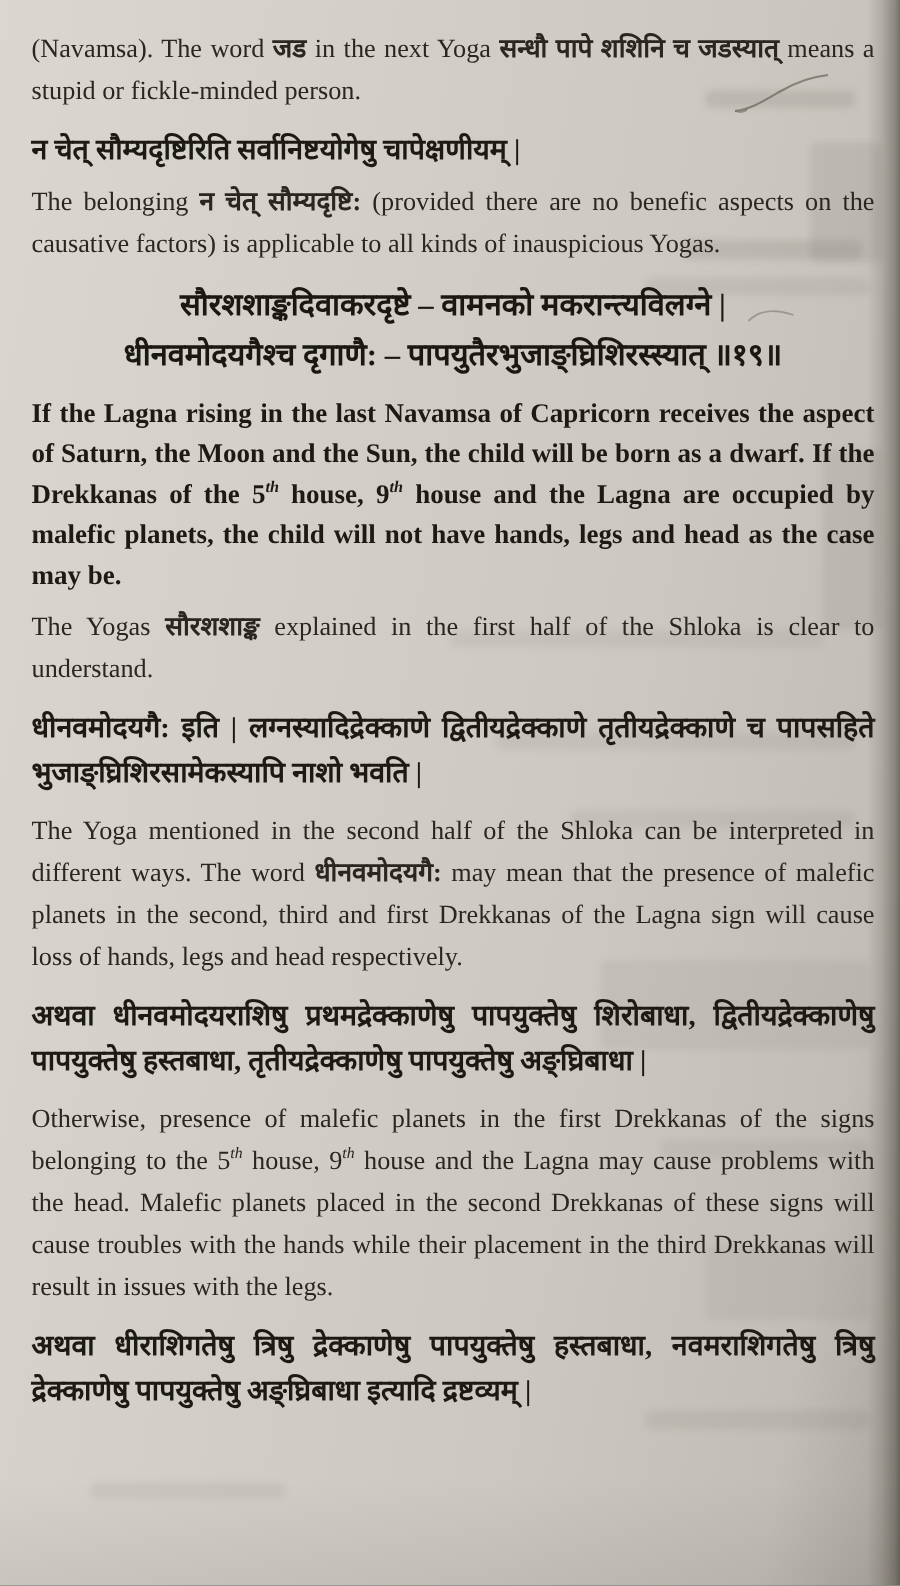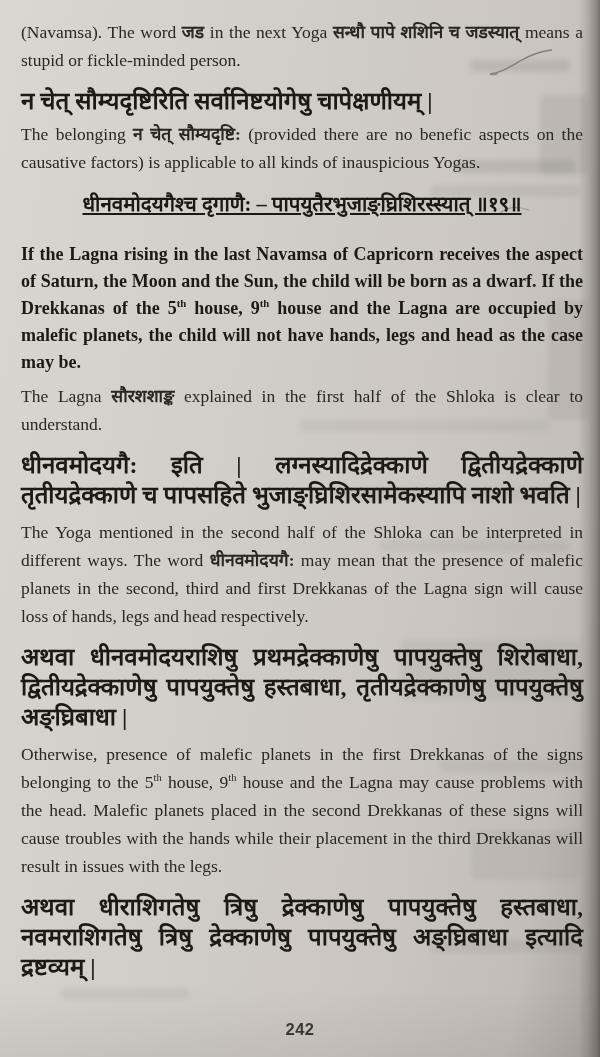--- a/index.html
+++ b/index.html
@@ -31,31 +31,31 @@
   }
   .b-en{
     font-size:17.5px;line-height:28px;text-align:justify;
     margin:0 0 12px 0;color:#2a2622;
   }
   .b-en-b{
     font-size:18px;line-height:27px;font-weight:700;text-align:justify;
     margin:0 0 6px 0;color:#1d1a16;
   }
   .b-dev{
-    font-size:24px;line-height:30px;font-weight:700;text-align:justify;
+    font-size:19px;line-height:30px;font-weight:700;text-align:justify;
     margin:0 0 4px 0;color:#1d1a16;
   }
   .b-dev-sp{margin-bottom:8px;}
   .b-verse{
     font-size:20.5px;line-height:33px;font-weight:700;text-align:center;
     margin:0;color:#1b1814;
   }
-  .b-verse-last{margin-bottom:20px;text-decoration:underline;}
+  .b-verse-last{margin-bottom:8px;}
   .r-dev{font-weight:700;}
-  sup.r-sup{vertical-align:super;font-size:0.60em;line-height:0;}
+  sup.r-sup{vertical-align:super;font-size:0.60em;line-height:0;font-style:italic;}
   .page-number{
     position:absolute;left:0;width:100%;top:1020px;text-align:center;
     font-family:"Liberation Sans","DejaVu Sans",sans-serif;
     font-size:16.5px;font-weight:700;color:#3a3733;letter-spacing:0.5px;
     z-index:2;
   }
 </style>
 </head>
 <body>
 
@@ -80,27 +80,27 @@
     <path d="M4,26 C 7,27 10,27 12,25" fill="none" stroke="#6e695f" stroke-width="1.2" opacity="0.6"></path>
   </svg>
   <svg class="pen-mark" style="left:497px;top:202px;" width="34" height="16" viewBox="0 0 34 16">
     <path d="M2,12 C 10,4 20,4 32,8" fill="none" stroke="#76716a" stroke-width="1.2" opacity="0.55"></path>
   </svg>
 
   <div class="content">
       <div class="b-en"><span class="r-en">(Navamsa). The word </span><span class="r-dev">जड</span><span class="r-en"> in the next Yoga </span><span class="r-dev">सन्धौ पापे शशिनि च जडस्यात्</span><span class="r-en"> means a stupid or fickle-minded person.</span></div>
       <div class="b-dev"><span class="r-dev">न चेत् सौम्यदृष्टिरिति सर्वानिष्टयोगेषु चापेक्षणीयम् |</span></div>
       <div class="b-en"><span class="r-en">The belonging </span><span class="r-dev">न चेत् सौम्यदृष्टि:</span><span class="r-en"> (provided there are no benefic aspects on the causative factors) is applicable to all kinds of inauspicious Yogas.</span></div>
+      <div class="b-verse"><span class="r-dev">सौरशशाङ्कदिवाकरदृष्टे – वामनको मकरान्त्यविलग्ने |</span></div>
       <div class="b-verse b-verse-last"><span class="r-dev">धीनवमोदयगैश्च दृगाणै: – पापयुतैरभुजाङ्घ्रिशिरस्स्यात् ॥१९॥</span></div>
       <div class="b-en-b"><span class="r-en">If the Lagna rising in the last Navamsa of Capricorn receives the aspect of Saturn, the Moon and the Sun, the child will be born as a dwarf. If the Drekkanas of the 5</span><sup class="r-sup">th</sup><span class="r-en"> house, 9</span><sup class="r-sup">th</sup><span class="r-en"> house and the Lagna are occupied by malefic planets, the child will not have hands, legs and head as the case may be.</span></div>
-      <div class="b-en"><span class="r-en">The Lagna </span><span class="r-dev">सौरशशाङ्क</span><span class="r-en"> explained in the first half of the Shloka is clear to understand.</span></div>
+      <div class="b-en"><span class="r-en">The Yogas </span><span class="r-dev">सौरशशाङ्क</span><span class="r-en"> explained in the first half of the Shloka is clear to understand.</span></div>
       <div class="b-dev b-dev-sp"><span class="r-dev">धीनवमोदयगै: इति | लग्नस्यादिद्रेक्काणे द्वितीयद्रेक्काणे तृतीयद्रेक्काणे च पापसहिते भुजाङ्घ्रिशिरसामेकस्यापि नाशो भवति |</span></div>
       <div class="b-en"><span class="r-en">The Yoga mentioned in the second half of the Shloka can be interpreted in different ways. The word </span><span class="r-dev">धीनवमोदयगै:</span><span class="r-en"> may mean that the presence of malefic planets in the second, third and first Drekkanas of the Lagna sign will cause loss of hands, legs and head respectively.</span></div>
       <div class="b-dev b-dev-sp"><span class="r-dev">अथवा धीनवमोदयराशिषु प्रथमद्रेक्काणेषु पापयुक्तेषु शिरोबाधा, द्वितीयद्रेक्काणेषु पापयुक्तेषु हस्तबाधा, तृतीयद्रेक्काणेषु पापयुक्तेषु अङ्घ्रिबाधा |</span></div>
       <div class="b-en"><span class="r-en">Otherwise, presence of malefic planets in the first Drekkanas of the signs belonging to the 5</span><sup class="r-sup">th</sup><span class="r-en"> house, 9</span><sup class="r-sup">th</sup><span class="r-en"> house and the Lagna may cause problems with the head. Malefic planets placed in the second Drekkanas of these signs will cause troubles with the hands while their placement in the third Drekkanas will result in issues with the legs.</span></div>
       <div class="b-dev"><span class="r-dev">अथवा धीराशिगतेषु त्रिषु द्रेक्काणेषु पापयुक्तेषु हस्तबाधा, नवमराशिगतेषु त्रिषु द्रेक्काणेषु पापयुक्तेषु अङ्घ्रिबाधा इत्यादि द्रष्टव्यम् |</span></div>
     </div>
 
-  <div class="page-number">242</div>
 
   <div class="bottom-vignette"></div>
   <div class="edge-shadow"></div>
 </div>
 
 </body></html>

